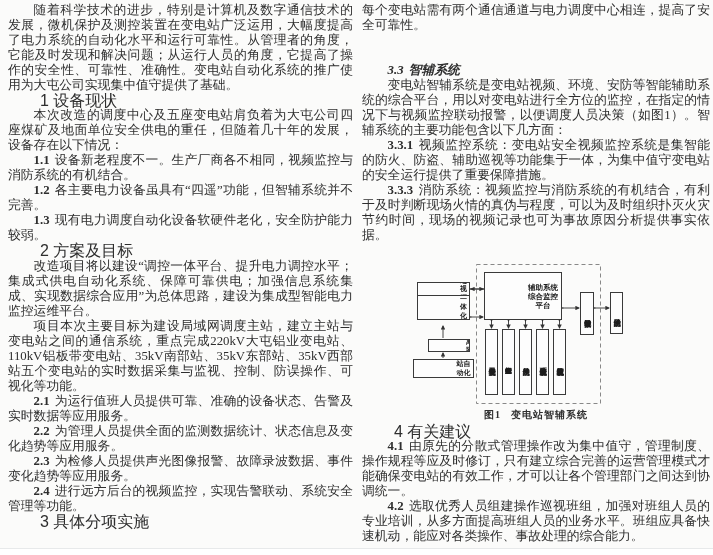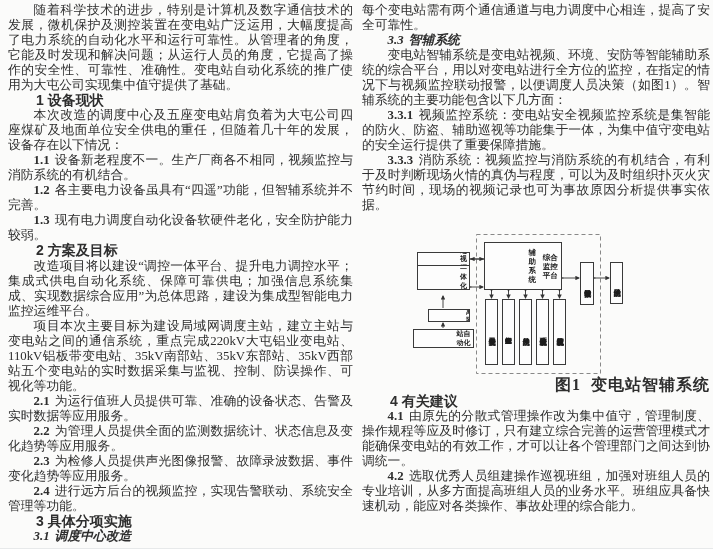--- a/index.html
+++ b/index.html
@@ -10,48 +10,48 @@
   }
   .col{position:absolute;top:3px;}
   .col-left{left:8px;width:345px;}
   .col-right{left:362px;width:348px;}
   p{margin:0;font-size:12.8px;line-height:15px;text-align:justify;}
   p.body{text-indent:2em;}
   p.noindent{text-indent:0;}
   p.item{text-indent:2em;}
   .num{font-weight:bold;margin-right:5px;}
   p.sec{
-    text-indent:2em;font-weight:bold;
+    text-indent:2em;font-weight:normal;
     font-family:"Liberation Sans","DejaVu Sans",sans-serif;
-    font-size:14px;line-height:15.45px;
+    font-size:16px;line-height:15.45px;
   }
-  p.sub{text-indent:2em;font-weight:bold;font-style:italic;}
+  p.sub{text-indent:2em;font-weight:bold;font-style:italic;margin-top:30px;}
   .sub .num{font-style:italic;}
   
   .figure{position:relative;height:150px;margin-top:12px;}
   .fig-lines{position:absolute;left:0;top:0;}
   .fb{
     position:absolute;box-sizing:border-box;border:1px solid #3a3a3a;background:#fdfdfd;
     display:flex;align-items:center;justify-content:center;
     font-size:7px;line-height:1.2;text-align:center;color:#1d1d1d;
     overflow:hidden;font-weight:600;padding-left:40px;
   }
   .fb.vert{writing-mode:vertical-rl;text-orientation:upright;letter-spacing:0;padding:1px 0;}
   .fb-dispatch{left:55px;top:27px;width:53px;height:15px;}
   .fb-info{left:55px;top:40px;width:53px;height:25px;}
   .fb-isolation{left:66px;top:84px;width:34px;height:13px;font-size:6.5px;}
   .fb-auto{left:51px;top:104px;width:61px;height:19px;}
-  .fb-aux{left:122px;top:17px;width:78px;height:48px;font-size:7.5px;flex-direction:row;}
+  .fb-aux{left:122px;top:17px;width:78px;height:48px;font-size:7.5px;flex-direction:column;}
   .fb-sub{top:74px;width:13px;height:66px;}
   .fb-sub1{left:123px;} .fb-sub2{left:140px;font-size:6.3px;} .fb-sub3{left:157px;}
   .fb-sub4{left:174px;} .fb-sub5{left:191px;}
   .fb-interface{left:218px;top:37px;width:14px;height:43px;}
   .fb-fire{left:248px;top:37px;width:13px;height:42px;}
   .fig-caption{
-    text-align:right;font-weight:bold;font-size:16px;line-height:15px;
+    text-align:center;font-weight:bold;font-size:10px;line-height:15px;
     letter-spacing:1px;margin-top:2px;
   }
   .fig-caption .cap-label{margin-right:10px;}
   .heading4{margin-top:2px;}
   .bottom-strip{
     position:absolute;left:0;right:0;bottom:0;height:6px;
     background:#ffffff;border-top:1px solid #e7e9ea;
   }
 </style>
 </head>

